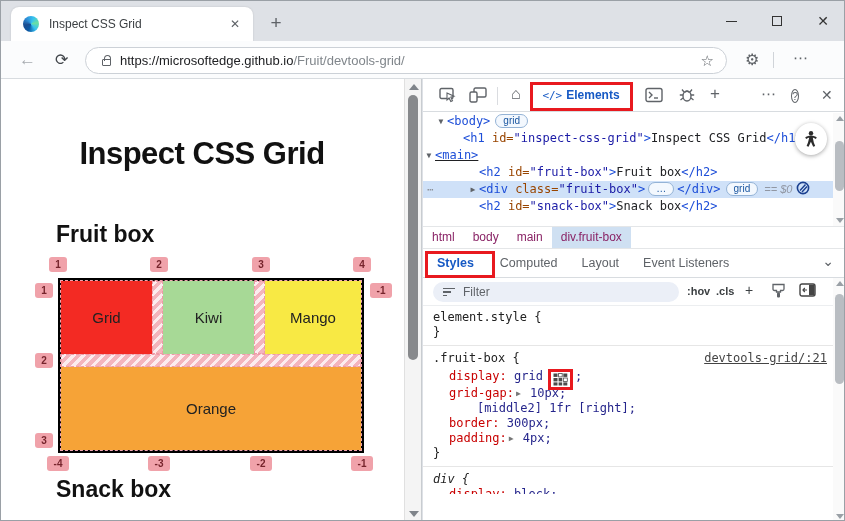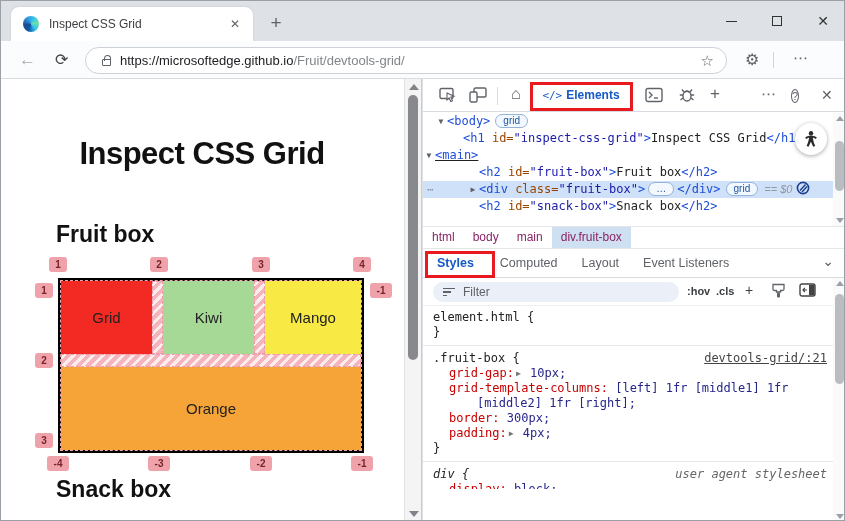--- a/index.html
+++ b/index.html
@@ -316,32 +316,42 @@
           <rect x="6" y="9.5" width="3" height="5" rx="1" fill="#5f6368"></rect>
         </svg></span>
     <span class="fic" style="left:376px;"><svg width="17" height="14" viewBox="0 0 17 14">
           <rect x="1" y="1" width="15" height="12" rx="2" fill="none" stroke="#444" stroke-width="1.4"></rect>
           <rect x="10" y="1.8" width="5.6" height="10.4" fill="#444"></rect>
           <path d="M4 7 H8 M5.8 5 L4 7 L5.8 9" stroke="#444" stroke-width="1.2" fill="none"></path>
         </svg></span>
   </div>
 
   <div class="stylespane">
-    <div class="sl"><span>element.html {</span></div>
+    <div class="sl"><span>element.style {</span></div>
     <div class="sl"><span>}</span></div>
     <div class="rule-sep"></div>
     <div class="sl"><span>.fruit-box {</span><a class="src-link">devtools-grid/:21</a></div>
+    <div class="sl sl-prop" style="height:20px;line-height:20px;"><span class="pname">display:</span><span class="pval"> grid</span><span class="gridbadge-wrap"><svg width="15" height="13" viewBox="0 0 15 13">
+            <rect x="0.5" y="0.5" width="4" height="3.4" fill="#4a4a4a"></rect>
+            <rect x="5.6" y="0.5" width="3.6" height="3.4" fill="#fff" stroke="#4a4a4a" stroke-width="0.8"></rect>
+            <rect x="10.3" y="0.5" width="4" height="3.4" fill="#4a4a4a"></rect>
+            <rect x="0.5" y="5" width="4" height="3.4" fill="#4a4a4a"></rect>
+            <rect x="5.6" y="5" width="3.6" height="3.4" fill="#4a4a4a"></rect>
+            <rect x="10.3" y="5" width="4" height="3.4" fill="#fff" stroke="#4a4a4a" stroke-width="0.8"></rect>
+            <rect x="0.5" y="9.4" width="4" height="3.1" fill="#4a4a4a"></rect>
+            <rect x="5.6" y="9.4" width="3.6" height="3.1" fill="#4a4a4a"></rect>
+            <rect x="10.3" y="9.4" width="4" height="3.1" fill="#4a4a4a"></rect>
+          </svg></span><span class="pval">;</span></div>
     <div class="sl sl-prop"><span class="pname">grid-gap:</span><span class="exp">▶</span><span class="pval"> 10px;</span></div>
-    <div class="sl sl-prop"><span class="pname">grid-template-columns:</span><span class="pval"> [left] 1fr [middle1] 1fr</span></div>
     <div class="sl sl-cont"><span class="pval">[middle2] 1fr [right];</span></div>
     <div class="sl sl-prop"><span class="pname">border:</span><span class="pval"> 300px;</span></div>
     <div class="sl sl-prop"><span class="pname">padding:</span><span class="exp">▶</span><span class="pval"> 4px;</span></div>
     <div class="sl"><span>}</span></div>
     <div class="rule-sep"></div>
-    <div class="sl"><span class="it">div {</span><span class="ua">user agent stylesheet</span></div>
+    <div class="sl"><span class="it">div {</span></div>
     <div class="partial-line">
         <div class="sl sl-prop"><span class="pname">display:</span><span class="pval"> block;</span></div>
       </div>
   </div>
 
   <div class="styles-scroll">
     <span class="sarr sarr-up"></span>
     <span class="st-thumb"></span>
     <span class="sarr sarr-dn"></span>
   </div>

